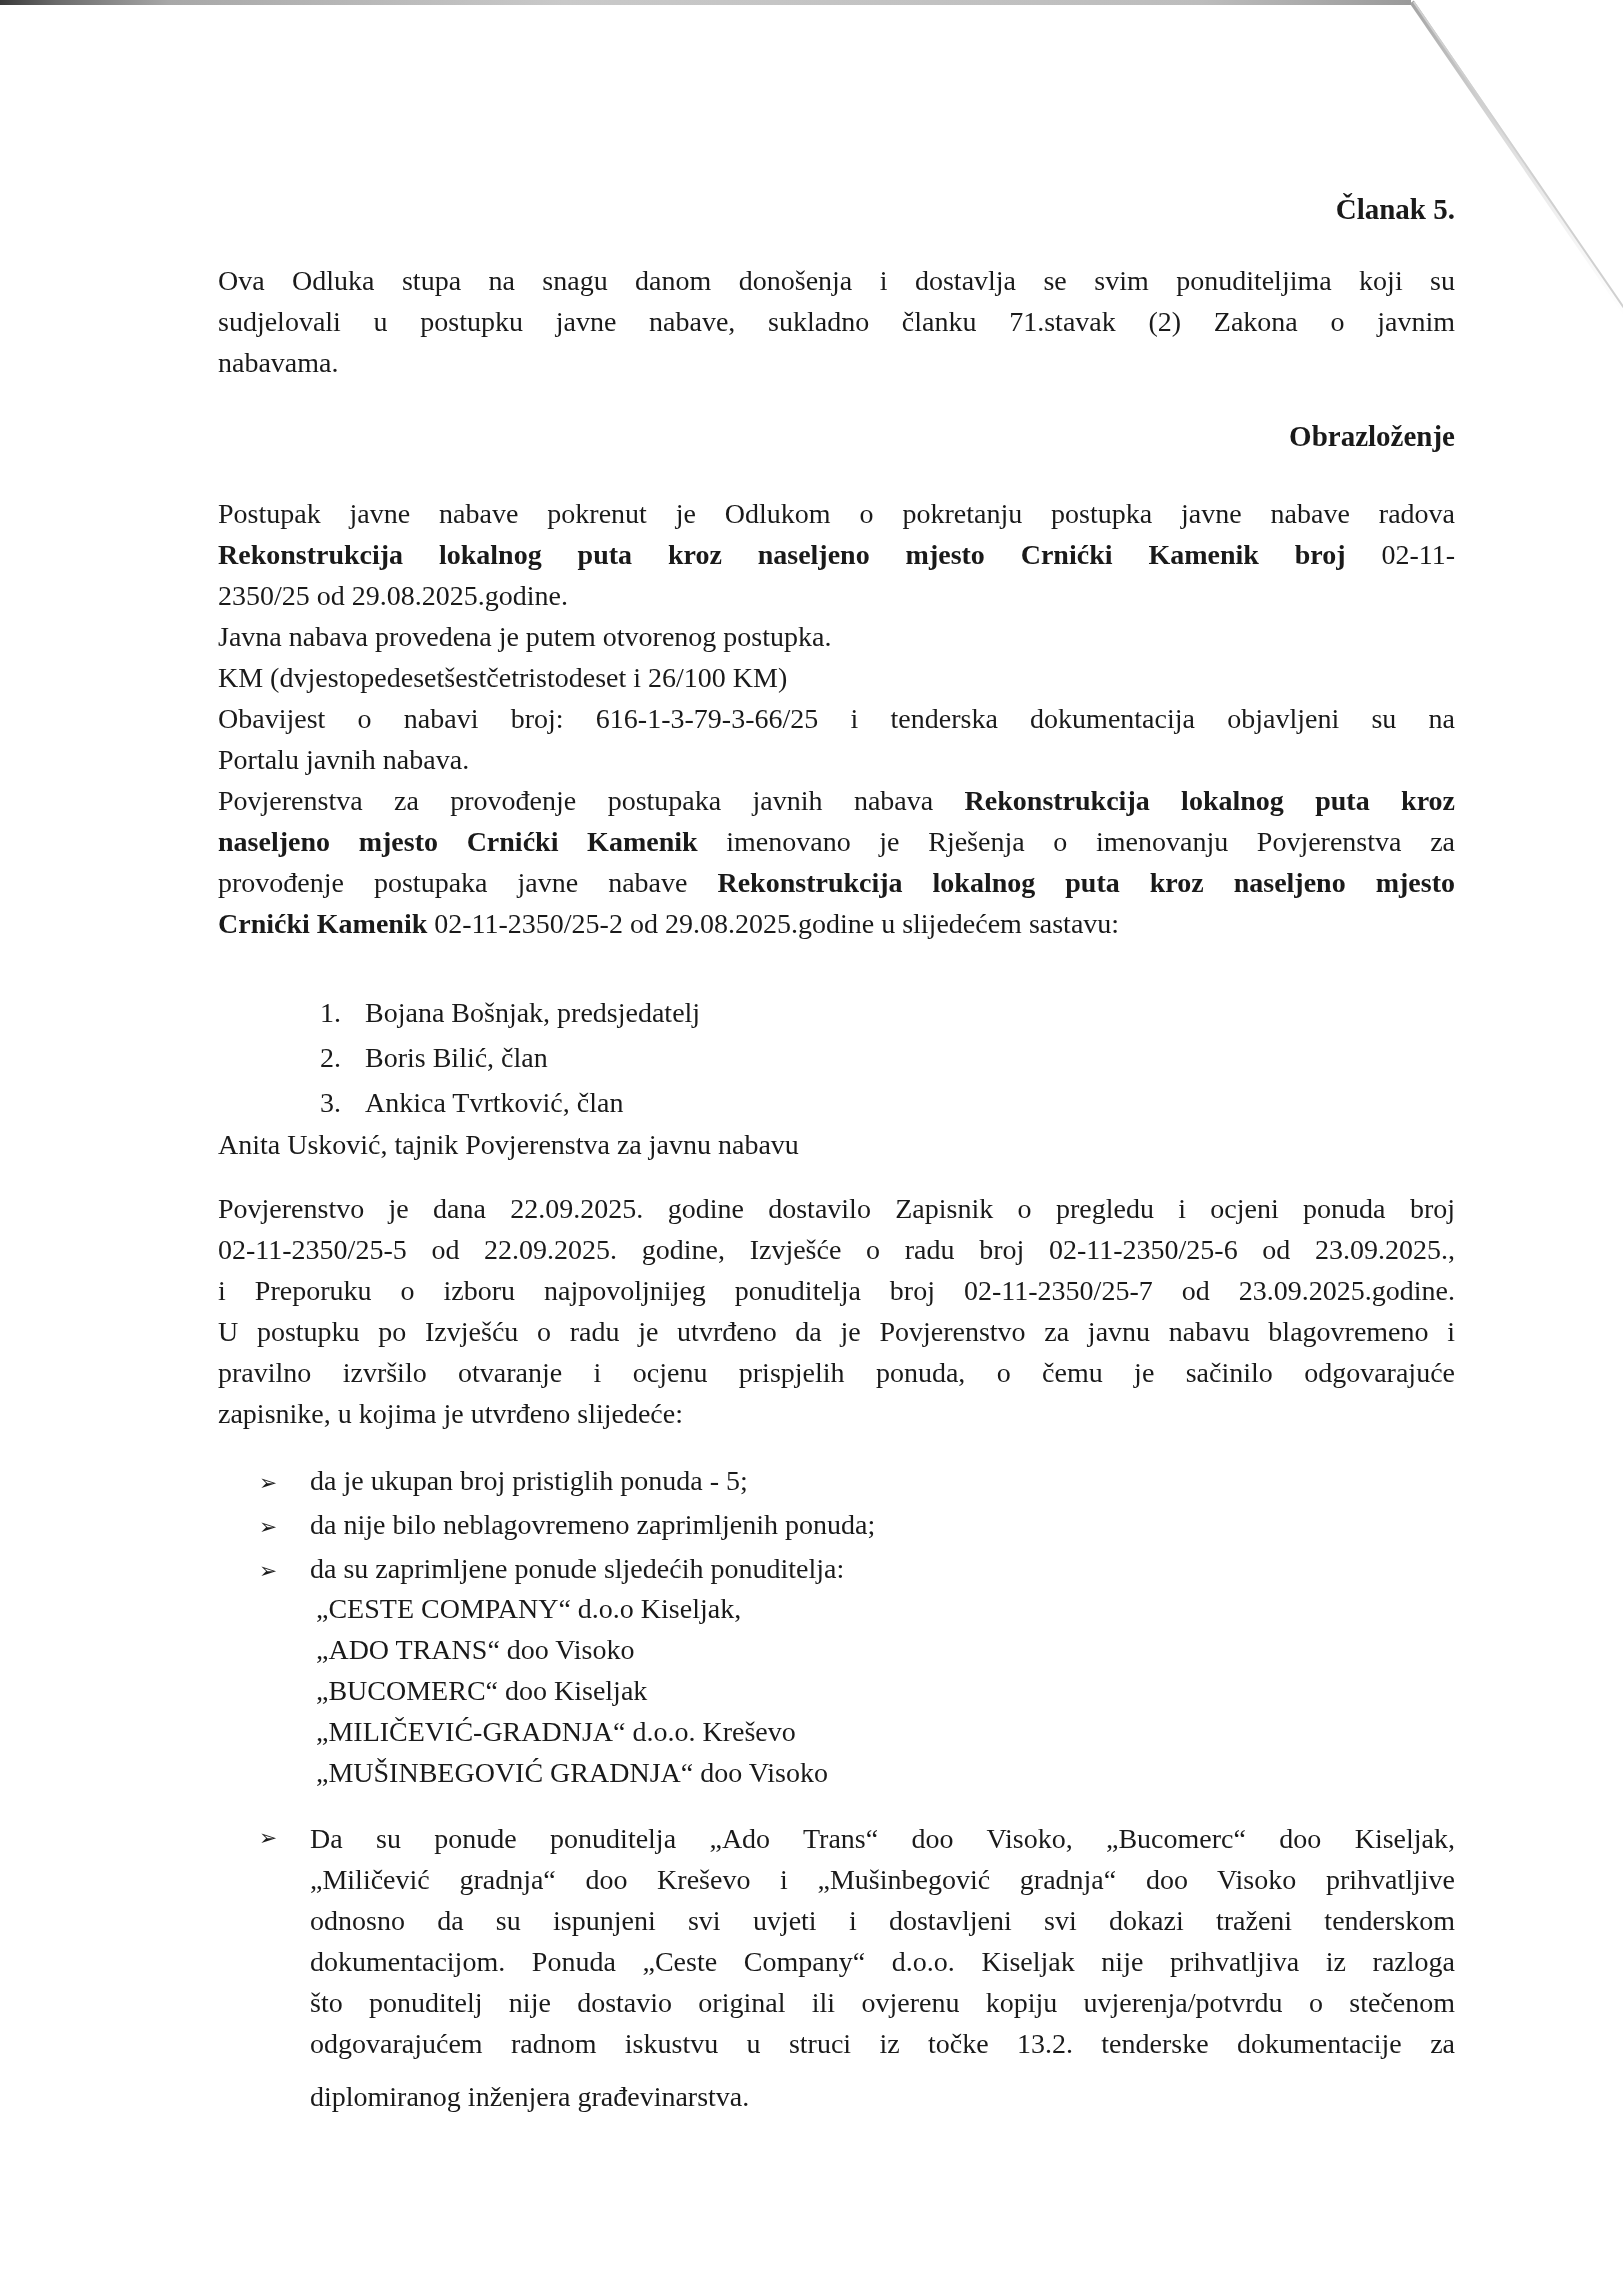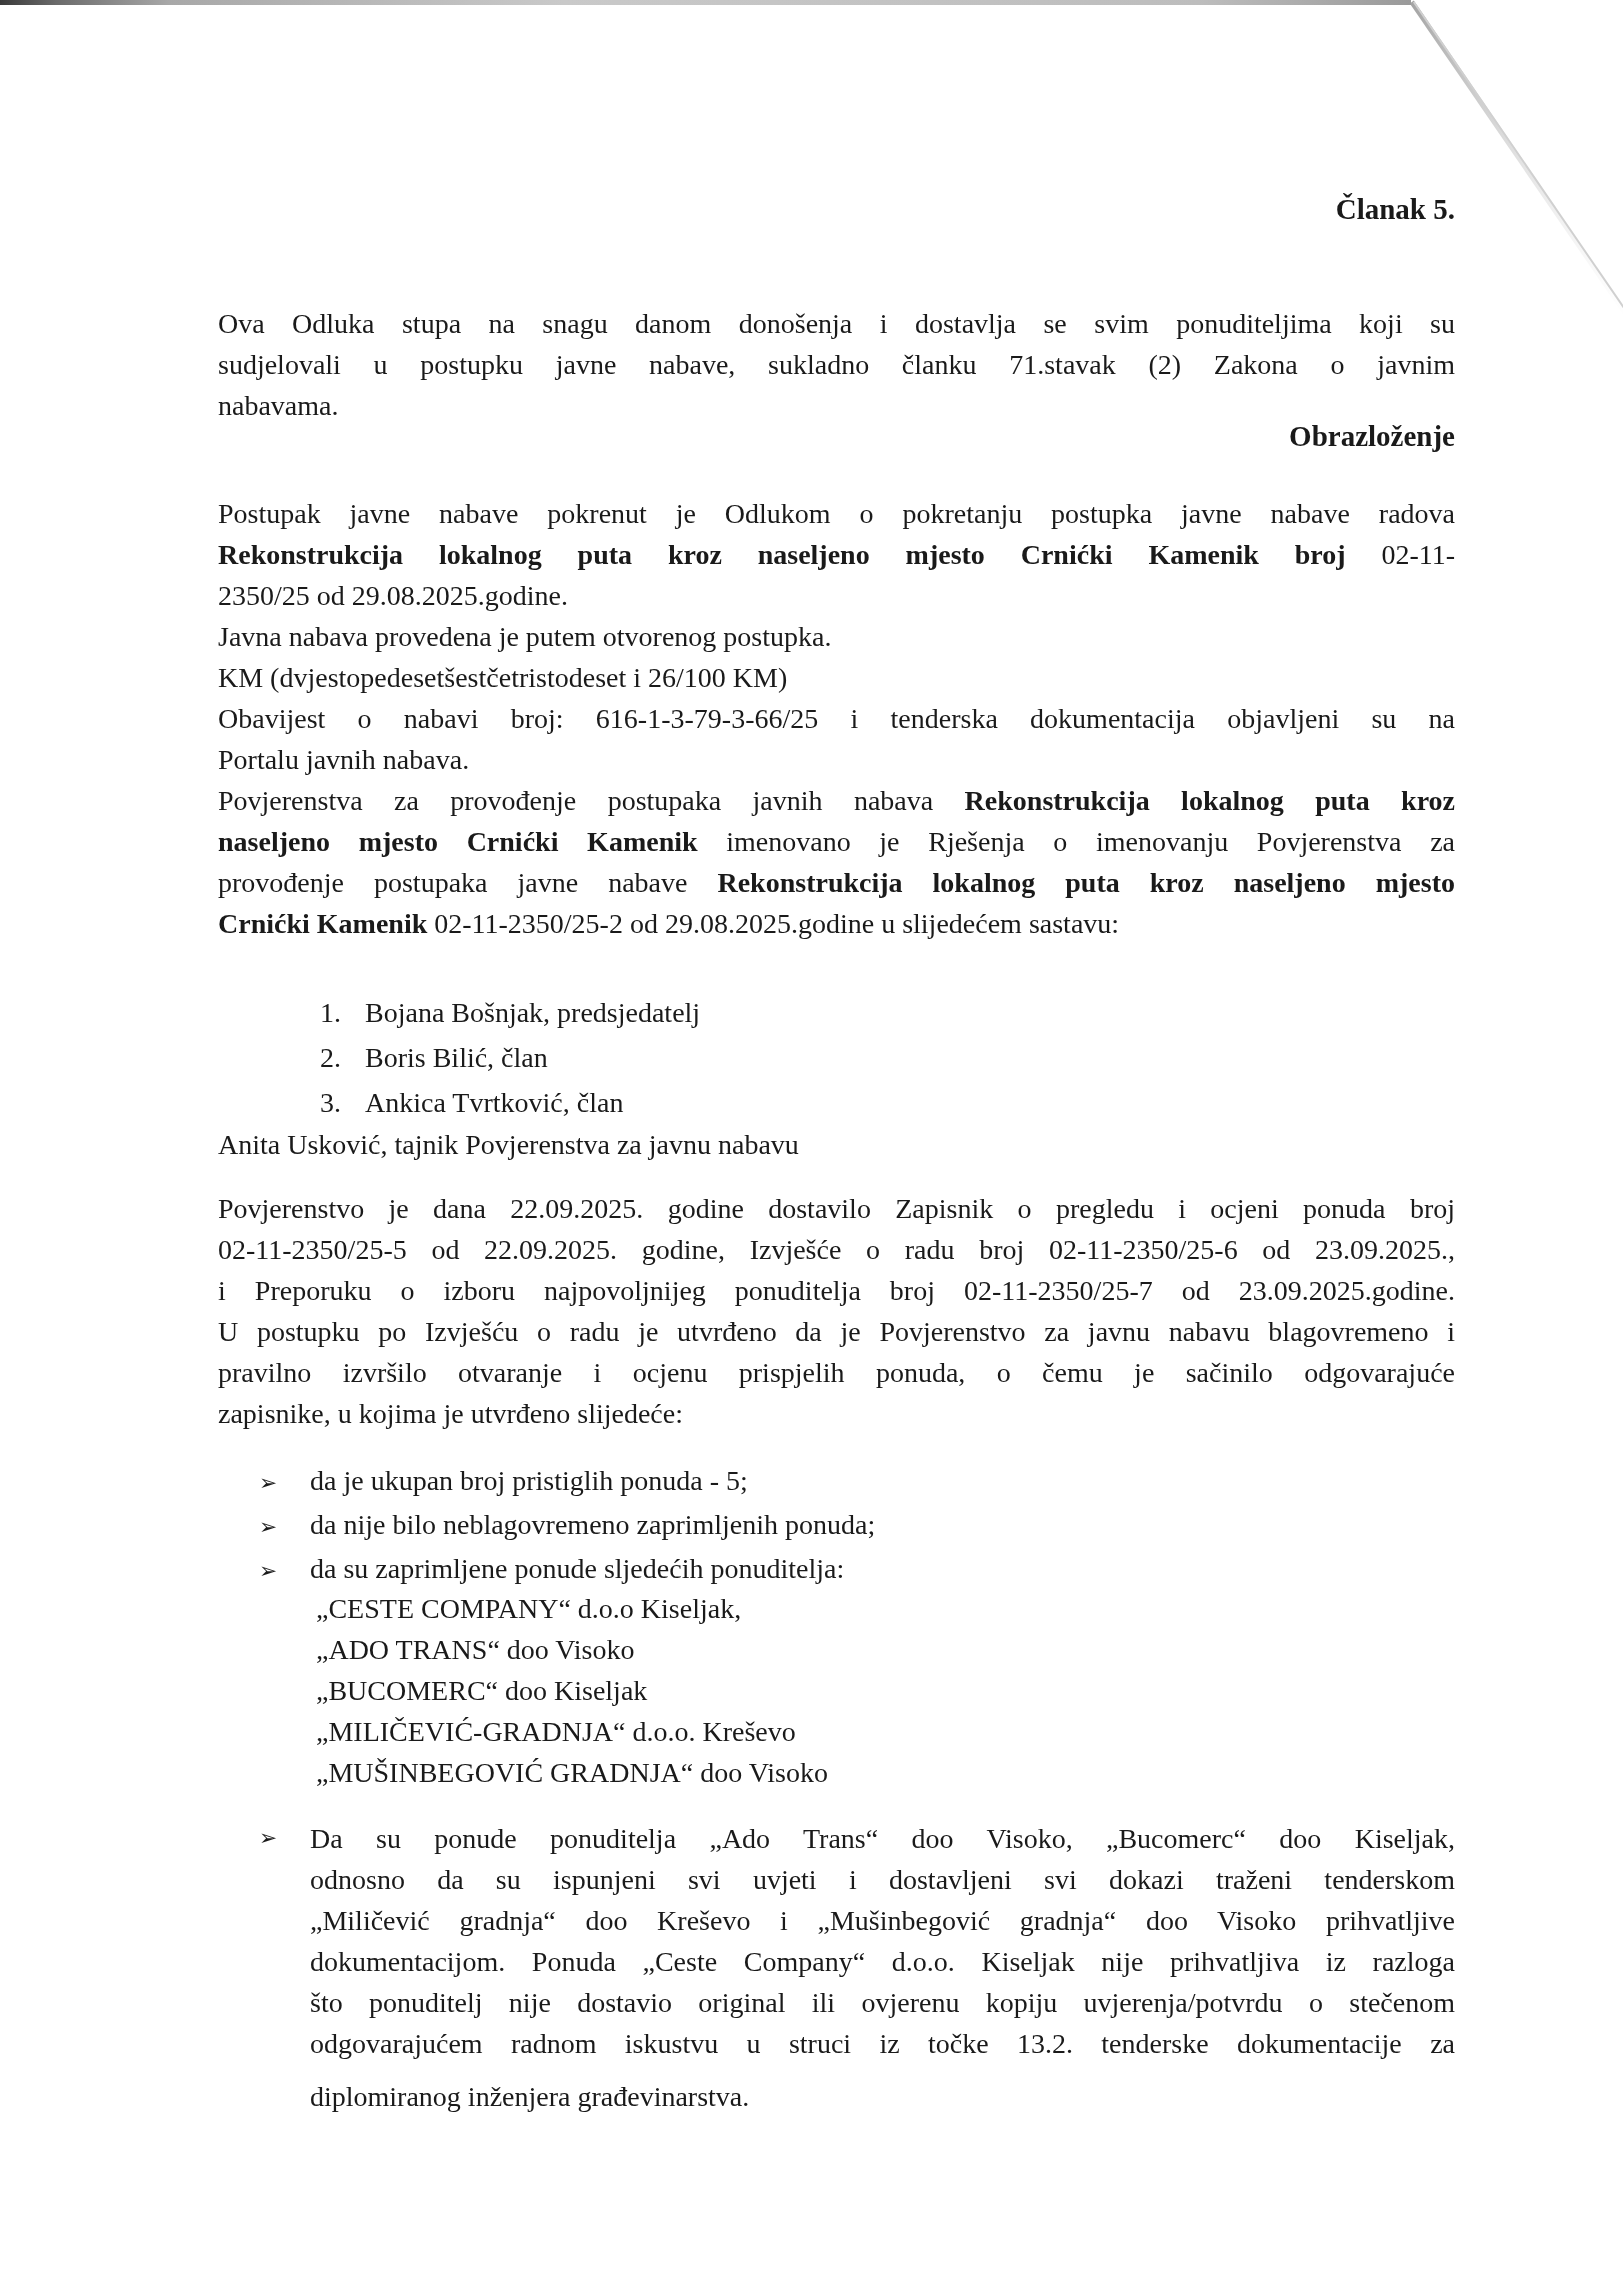--- a/index.html
+++ b/index.html
@@ -102,21 +102,21 @@
     </linearGradient>
   </defs>
   <path d="M10 2 L235 330" stroke="url(#fg)" stroke-width="5" fill="none"></path>
   <path d="M12 2 L236 328" stroke="#d0d0d0" stroke-width="2" fill="none"></path>
 </svg>
 
 <div class="page">
 
   <div class="heading" style="top:193px;">Članak 5.</div>
 
-  <div class="para" style="top:260px;margin-top:43px;">
+  <div class="para" style="top:260px;">
     <span class="line">Ova Odluka stupa na snagu danom donošenja i dostavlja se svim ponuditeljima koji su</span>
     <span class="line">sudjelovali u postupku javne nabave, sukladno članku 71.stavak (2) Zakona o javnim</span>
     <span class="line last">nabavama.</span>
   </div>
 
   <div class="heading" style="top:420px;">Obrazloženje</div>
 
   <div class="para" style="top:493px;">
     <span class="line">Postupak javne nabave pokrenut je Odlukom o pokretanju postupka javne nabave radova</span>
     <span class="line"><b>Rekonstrukcija lokalnog puta kroz naseljeno mjesto Crnićki Kamenik broj</b><span> 02-11-</span></span>
@@ -179,22 +179,22 @@
     <div>„ADO TRANS“ doo Visoko</div>
     <div>„BUCOMERC“ doo Kiseljak</div>
     <div>„MILIČEVIĆ-GRADNJA“ d.o.o. Kreševo</div>
     <div>„MUŠINBEGOVIĆ GRADNJA“ doo Visoko</div>
   </div>
 
   <div class="final-bullet" style="top:1818px;">
     <span class="arrow">➢</span>
     <div class="body">
       <span class="line">Da su ponude ponuditelja „Ado Trans“ doo Visoko, „Bucomerc“ doo Kiseljak,</span>
+      <span class="line">„Miličević gradnja“ doo Kreševo i „Mušinbegović gradnja“ doo Visoko prihvatljive</span>
       <span class="line">odnosno da su ispunjeni svi uvjeti i dostavljeni svi dokazi traženi tenderskom</span>
-      <span class="line">„Miličević gradnja“ doo Kreševo i „Mušinbegović gradnja“ doo Visoko prihvatljive</span>
       <span class="line">dokumentacijom. Ponuda „Ceste Company“ d.o.o. Kiseljak nije prihvatljiva iz razloga</span>
       <span class="line">što ponuditelj nije dostavio original ili ovjerenu kopiju uvjerenja/potvrdu o stečenom</span>
       <span class="line">odgovarajućem radnom iskustvu u struci iz točke 13.2. tenderske dokumentacije za</span>
       <span class="line last">diplomiranog inženjera građevinarstva.</span>
     </div>
   </div>
 
 </div>
 
 

